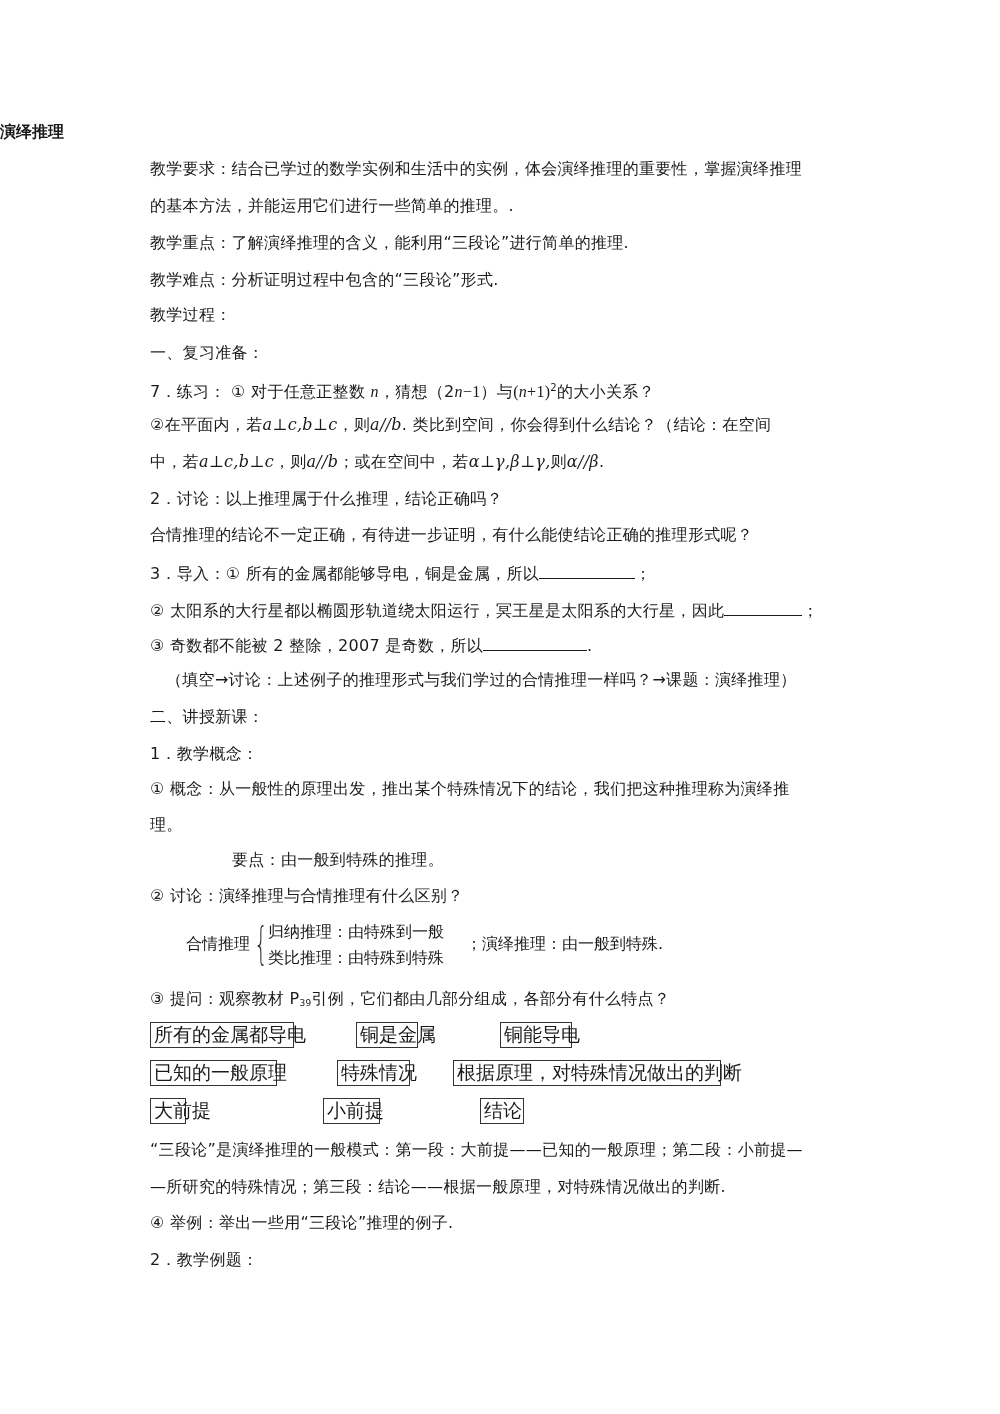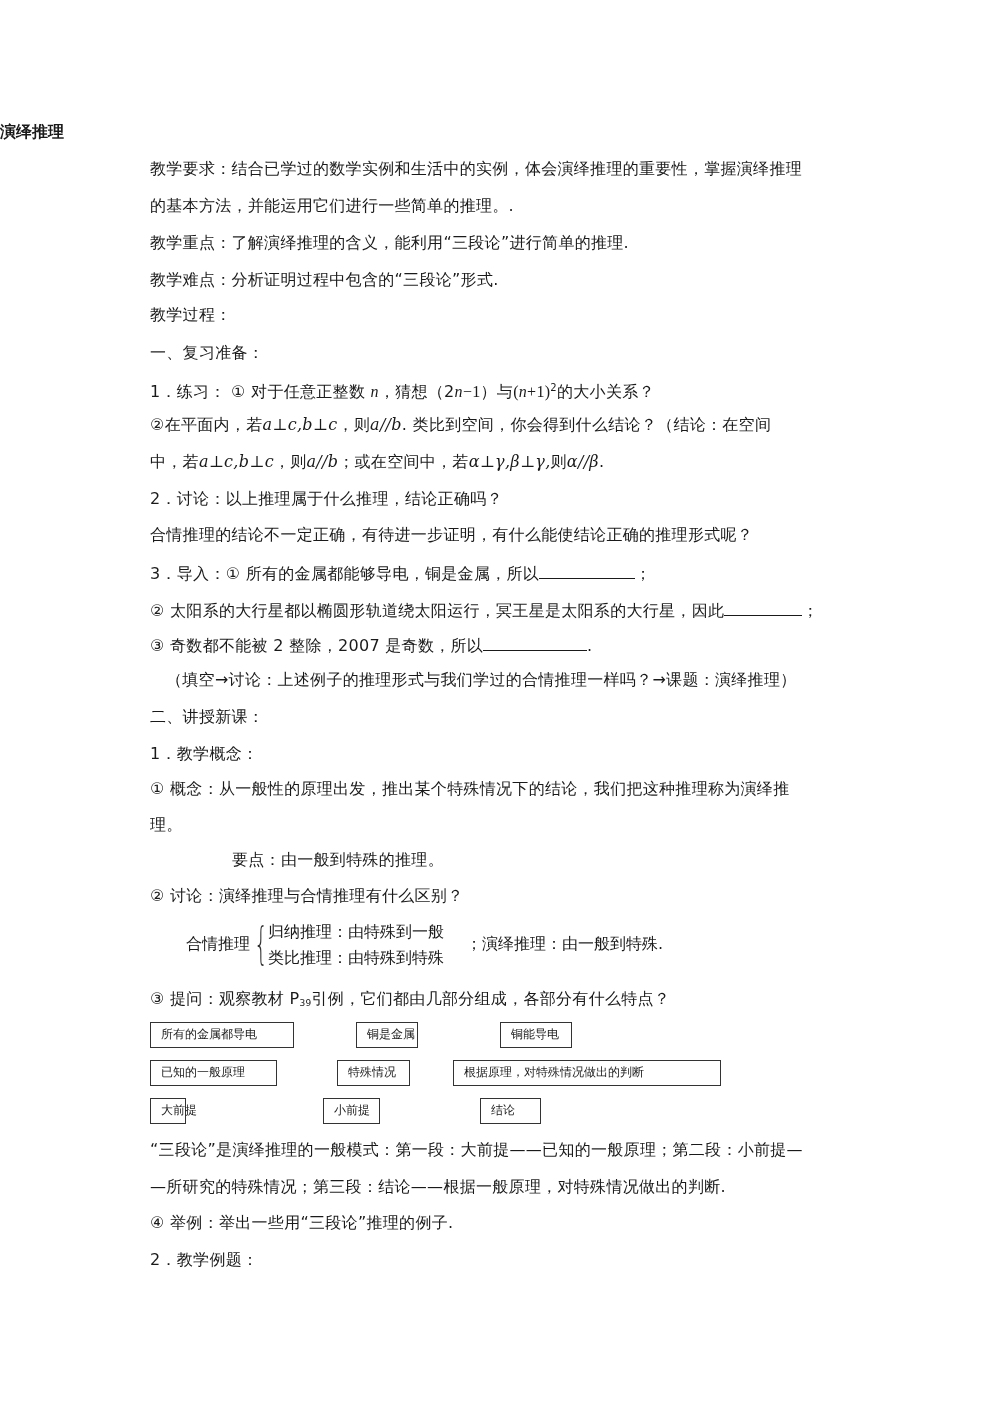--- a/index.html
+++ b/index.html
@@ -4,21 +4,21 @@
   <style>
     html, body { margin: 0; padding: 0; background: #ffffff; }
     body { width: 1000px; height: 1414px; position: relative; overflow: hidden;
       font-family: "DejaVu Sans", "Liberation Sans", sans-serif; color: #1a1a1a; }
     .line { position: absolute; left: 150px; font-size: 16px; line-height: 20px; white-space: nowrap; letter-spacing: 0.3px; }
     .title { position: absolute; top: 122px; left: 0; width: 1000px; font-size: 16px; font-weight: bold; line-height: 20px; }
     .math { font-family: "DejaVu Serif", "Liberation Serif", serif; font-style: italic; }
     .rm { font-family: "Liberation Serif", "DejaVu Serif", serif; }
     .blank { display: inline-block; border-bottom: 1.5px solid #1a1a1a; height: 16px; vertical-align: baseline; }
     .ul { }
-    .box { position: absolute; border: 1px solid #333; font-size: 12px; line-height: 23px; padding: 0 10px; white-space: nowrap; box-sizing: border-box; height: 26px; }
+    .box { position: absolute; border: 1px solid #333; font-size: 19px; line-height: 23px; padding: 0 3px; white-space: nowrap; box-sizing: border-box; height: 26px; }
     .brace-block { position: absolute; left: 186px; top: 920px; height: 52px; }
     .brace-label { position: absolute; left: 0; top: 14px; font-size: 16px; white-space: nowrap; }
     .brace { position: absolute; left: 68px; top: -2px; font-size: 44px; line-height: 52px; font-family: "DejaVu Sans", sans-serif; font-weight: 100; transform: scaleX(0.5); transform-origin: left; color: #333; }
     .brace-item { position: absolute; left: 82px; font-size: 16px; white-space: nowrap; }
     .brace-after { position: absolute; left: 280px; top: 14px; font-size: 16px; white-space: nowrap; }
     sup { font-size: 10px; }
     sub.p { font-size: 9px; vertical-align: -2px; }
   </style>
 </head>
 <body>
@@ -26,21 +26,21 @@
 <div class="title">演绎推理</div>
 
 <div class="line" style="top:159px">教学要求：结合已学过的数学实例和生活中的实例，体会演绎推理的重要性，掌握演绎推理</div>
 <div class="line" style="top:196px">的基本方法，并能运用它们进行一些简单的推理。.</div>
 <div class="line" style="top:233px">教学重点：了解演绎推理的含义，能利用“三段论”进行简单的推理.</div>
 <div class="line" style="top:270px">教学难点：分析证明过程中包含的“三段论”形式.</div>
 <div class="line" style="top:305px">教学过程：</div>
 <div class="line" style="top:343px">一、复习准备：</div>
 
 <div class="line" style="top:378px">
-  <span>1．练习：  ① 对于任意正整数 </span><span class="math rm">n</span><span>，猜想（2</span><span class="math rm">n</span><span class="rm">−1）与(</span><span class="math rm">n</span><span class="rm">+1)</span><sup>2</sup><span>的大小关系？</span>
+  <span>7．练习：  ① 对于任意正整数 </span><span class="math rm">n</span><span>，猜想（2</span><span class="math rm">n</span><span class="rm">−1）与(</span><span class="math rm">n</span><span class="rm">+1)</span><sup>2</sup><span>的大小关系？</span>
 </div>
 
 <div class="line" style="top:415px">
   <span> ②在平面内，若</span><span class="math">a⊥c,b⊥c</span><span>，则</span><span class="math">a//b</span><span>. 类比到空间，你会得到什么结论？（结论：在空间</span>
 </div>
 
 <div class="line" style="top:452px">
   <span>中，若</span><span class="math">a⊥c,b⊥c</span><span>，则</span><span class="math">a//b</span><span>；或在空间中，若</span><span class="math">α⊥γ,β⊥γ,</span><span>则</span><span class="math">α//β</span><span>.</span>
 </div>
 
@@ -84,18 +84,18 @@
 <div class="box" style="left:150px; top:1022px; width:144px">所有的金属都导电</div>
 <div class="box" style="left:356px; top:1022px; width:62px">铜是金属</div>
 <div class="box" style="left:500px; top:1022px; width:72px">铜能导电</div>
 
 <div class="box" style="left:150px; top:1060px; width:127px">已知的一般原理</div>
 <div class="box" style="left:337px; top:1060px; width:73px">特殊情况</div>
 <div class="box" style="left:453px; top:1060px; width:268px">根据原理，对特殊情况做出的判断</div>
 
 <div class="box" style="left:150px; top:1098px; width:36px">大前提</div>
 <div class="box" style="left:323px; top:1098px; width:57px">小前提</div>
-<div class="box" style="left:480px; top:1098px; width:61px">结论</div>
+<div class="box" style="left:480px; top:1098px; width:44px">结论</div>
 
 <div class="line" style="top:1140px">“三段论”是演绎推理的一般模式：第一段：大前提——已知的一般原理；第二段：小前提—</div>
 <div class="line" style="top:1177px">—所研究的特殊情况；第三段：结论——根据一般原理，对特殊情况做出的判断.</div>
 <div class="line" style="top:1213px">④ 举例：举出一些用“三段论”推理的例子.</div>
 <div class="line" style="top:1250px">2．教学例题：</div>
 
 </body></html>

